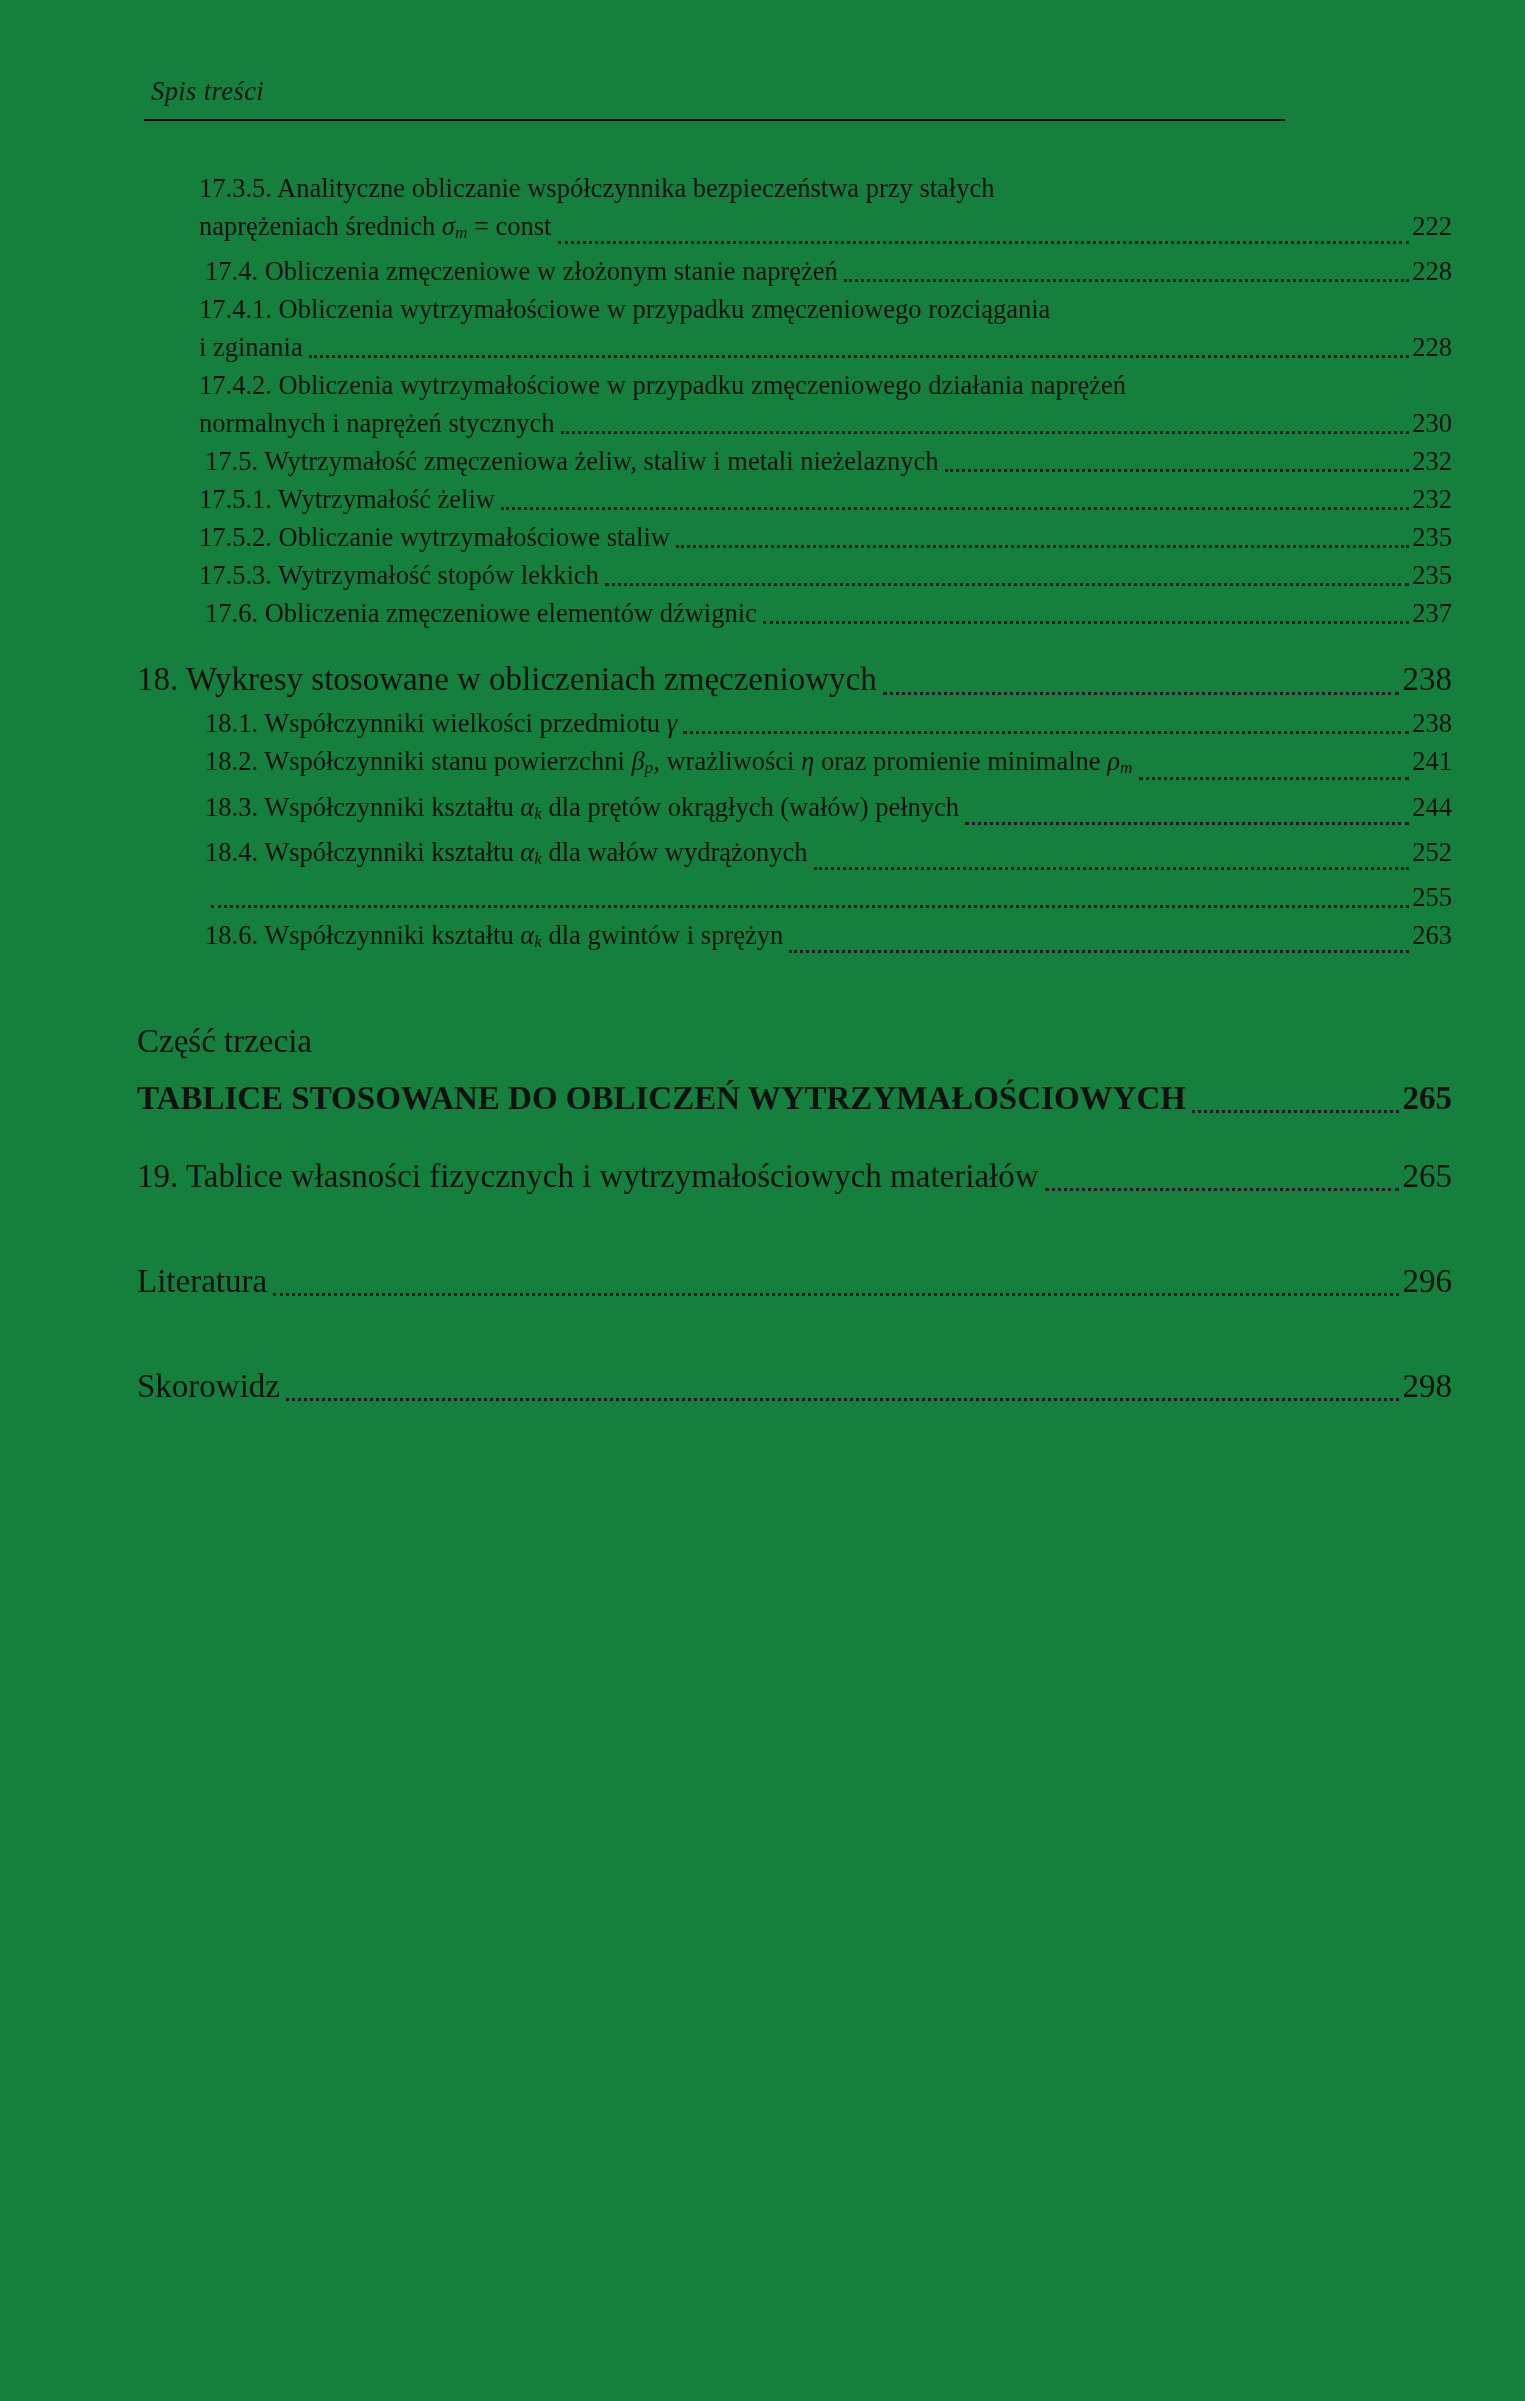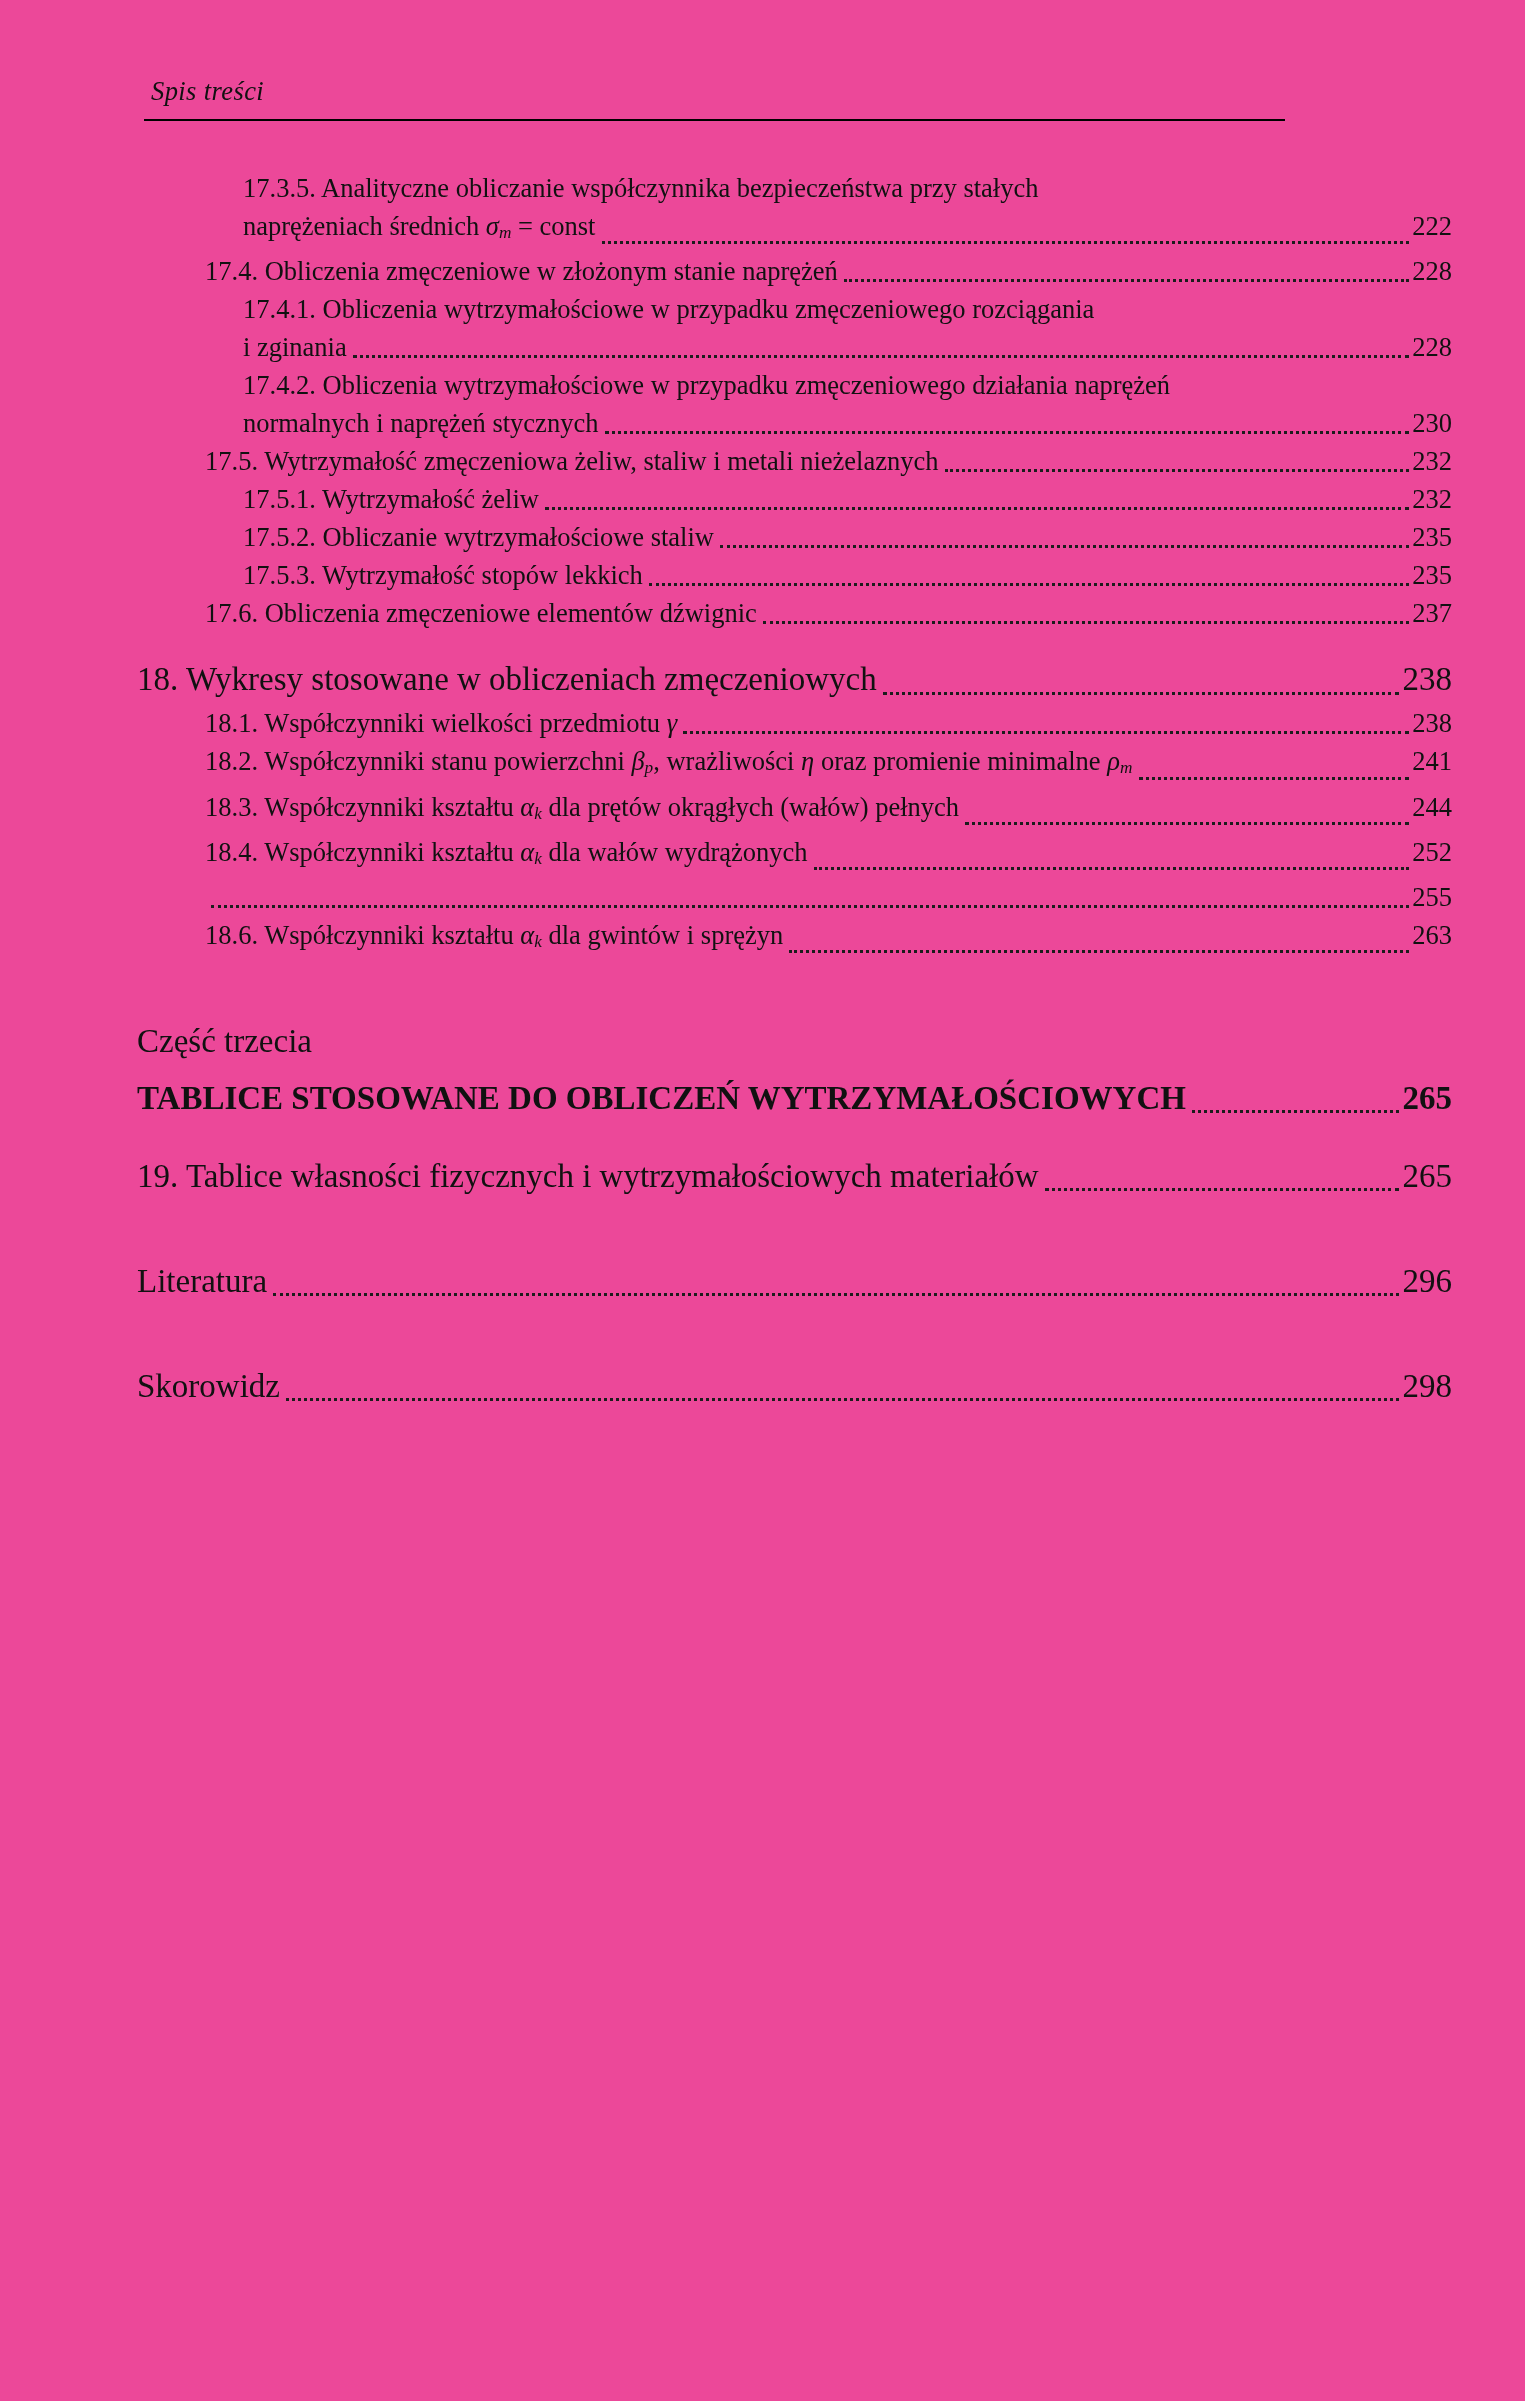--- a/index.html
+++ b/index.html
@@ -1,20 +1,20 @@
 <!DOCTYPE html>
 <html style="font-size:14px"><head>
 <meta charset="utf-8">
 <style>
   * { margin: 0; padding: 0; box-sizing: border-box; }
   html, body { background: #e8e8e8; }
   .sheet {
     width: 1525px;
     height: 2401px;
-    background: #ec4899;
+    background: #15803d;
     color: #111;
     font-family: "Liberation Serif", "DejaVu Serif", serif;
     position: relative;
     overflow: hidden;
     margin: 0 auto;
   }
   .header { padding: 76px 73px 0 144px; }
   .header-title {
     font-style: italic;
     font-size: 26.5px;
@@ -25,21 +25,21 @@
     margin-top: 12.4px;
     width: 1141px;
     border-top: 2.7px solid #000;
   }
   .toc { padding: 48px 73px 0 137px; }
 
   .entry { font-size: 26.5px; line-height: 38px; }
   .entry.large { font-size: 33px; line-height: 50px; }
   .entry.bold { font-weight: bold; }
   .entry.lvl1 { margin-left: 68px; }
-  .entry.lvl2 { margin-left: 106px; text-align: center; }
+  .entry.lvl2 { margin-left: 62px; text-align: center; }
 
   .gap-xs { margin-top: 7px; }
   .gap-sm { margin-top: 28px; }
   .gap-md { margin-top: 22px; }
   .gap-lg { margin-top: 55px; }
 
   .line { display: flex; align-items: baseline; }
   .txt { white-space: pre-wrap; }
   .it { font-style: italic; }
   .sub { font-size: 0.65em; vertical-align: -0.18em; }

